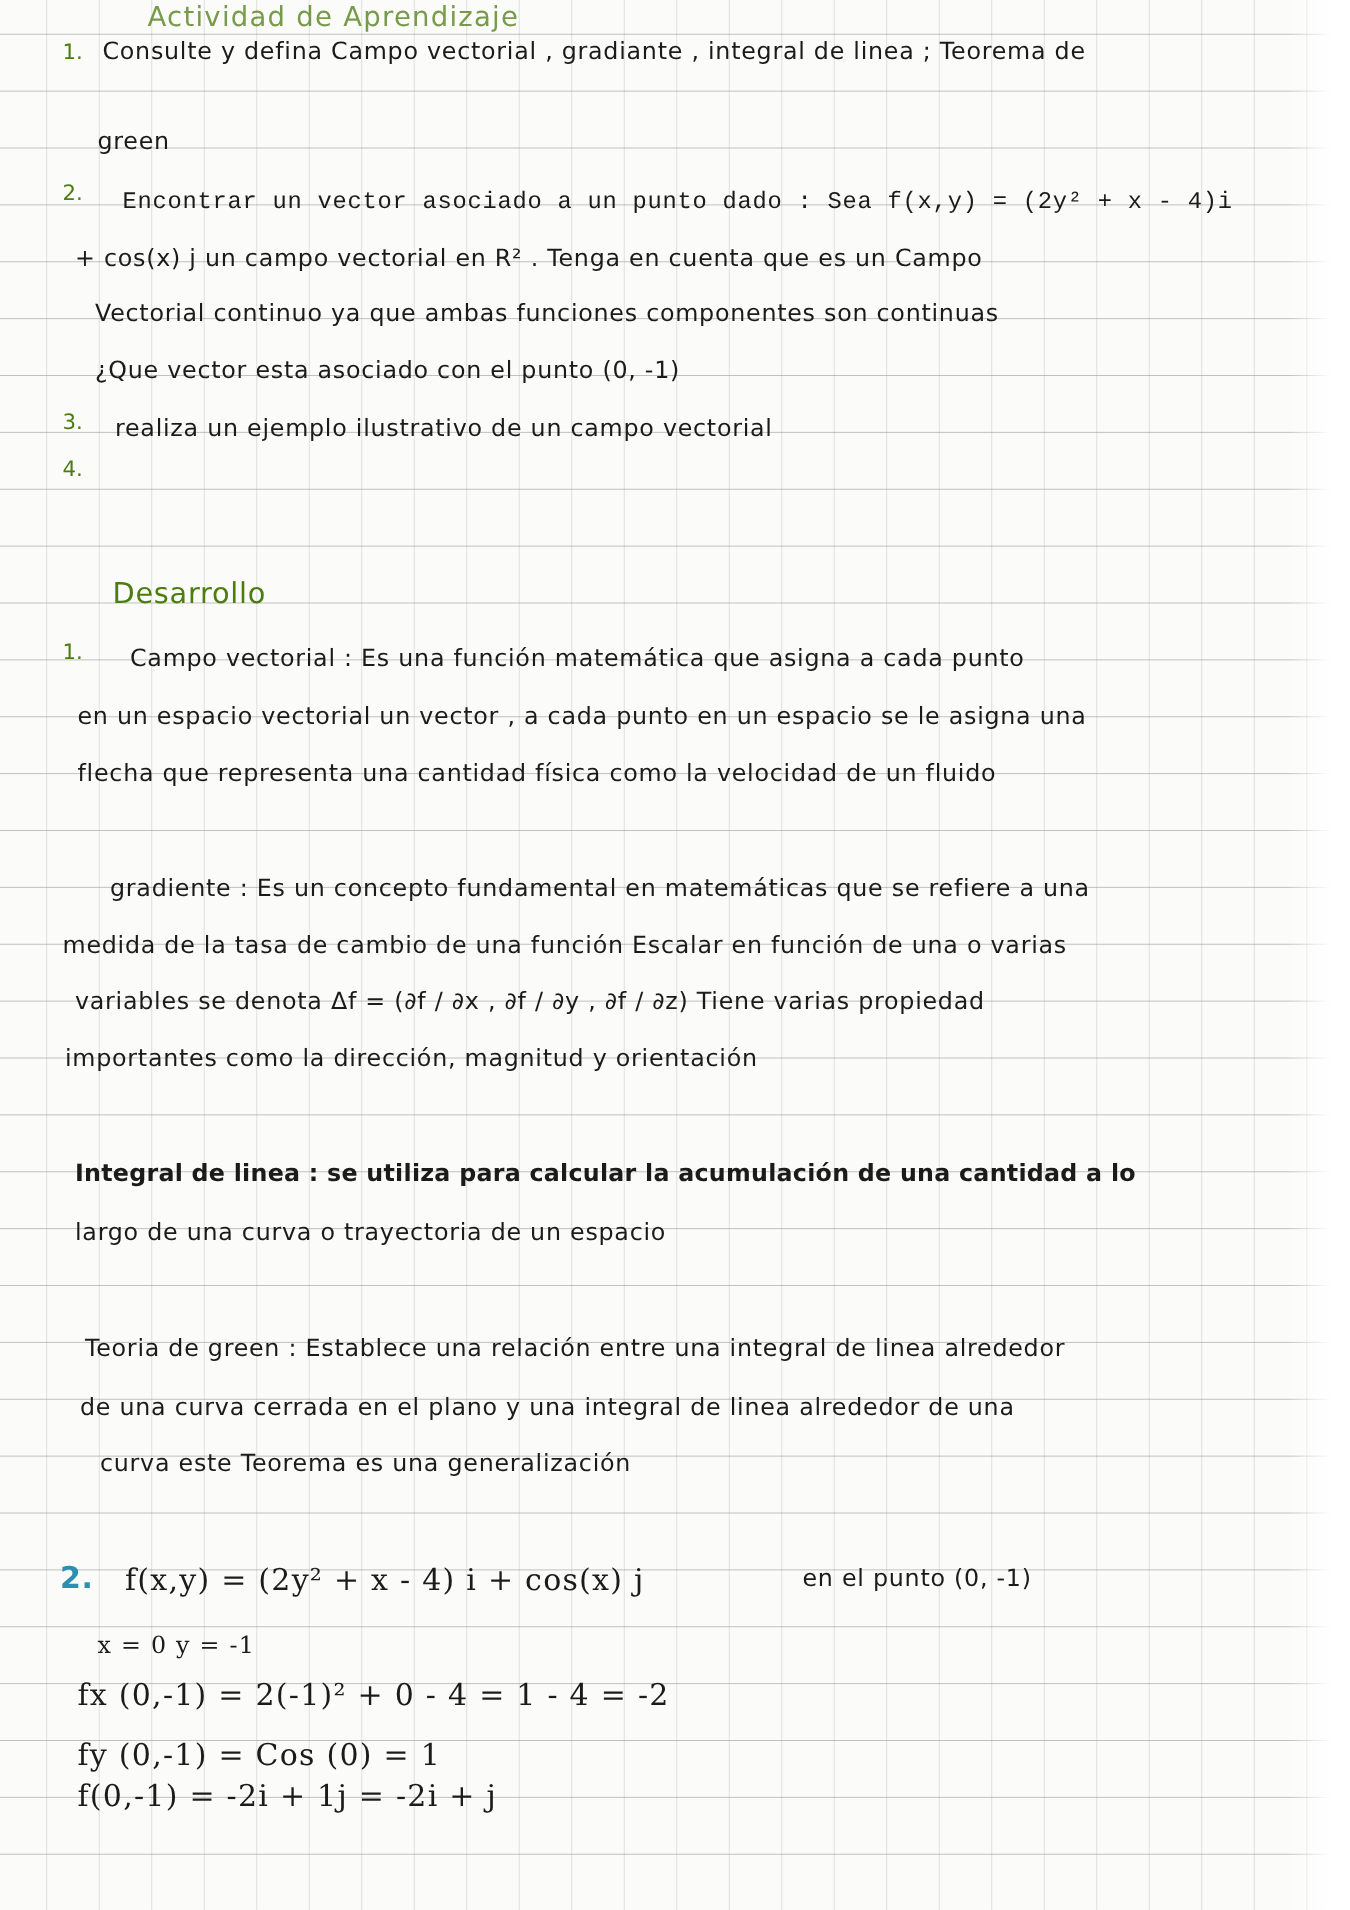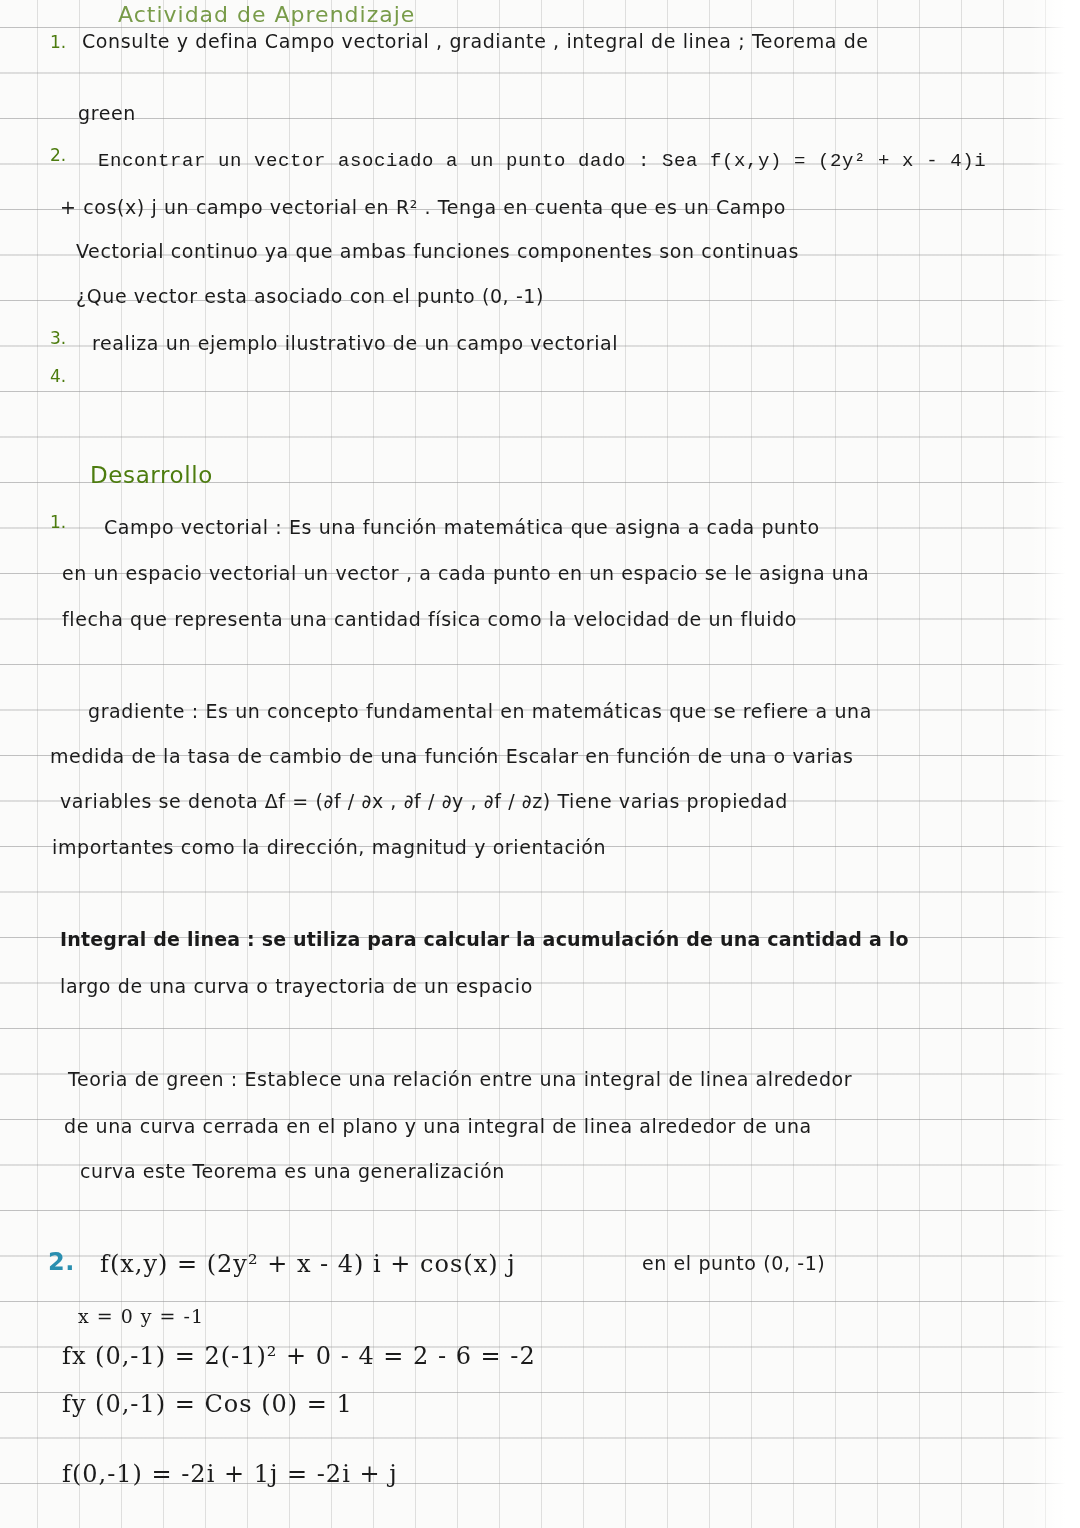--- a/index.html
+++ b/index.html
@@ -61,15 +61,15 @@
 <div class="line" style="left:60px; top:975px;">largo de una curva o trayectoria de un espacio</div>
 
 <div class="line" style="left:68px; top:1068px;">Teoria de green : Establece una relación entre una integral de linea alrededor</div>
 <div class="line" style="left:64px; top:1115px;">de una curva cerrada en el plano y una integral de linea alrededor de una</div>
 <div class="line" style="left:80px; top:1160px;">curva este Teorema es una generalización</div>
 
 <div class="line blue-strong" style="left:48px; top:1248px; font-size:24px;">2.</div>
 <div class="line math" style="left:100px; top:1250px;">f(x,y) = (2y² + x - 4) i + cos(x) j</div>
 <div class="line" style="left:642px; top:1252px;">en el punto (0, -1)</div>
 <div class="line math" style="left:78px; top:1305px; font-size:19px;">x = 0     y = -1</div>
-<div class="line math" style="left:62px; top:1342px;">fx (0,-1) = 2(-1)² + 0 - 4 = 2 - 6 = -2</div>
+<div class="line math" style="left:62px; top:1342px;">fx (0,-1) = 2(-1)² + 0 - 4 = 1 - 4 = -2</div>
 <div class="line math" style="left:62px; top:1390px;">fy (0,-1) = Cos (0) = 1</div>
-<div class="line math" style="left:62px; top:1460px;">f(0,-1) = -2i + 1j = -2i + j</div>
+<div class="line math" style="left:62px; top:1423px;">f(0,-1) = -2i + 1j = -2i + j</div>
 
 </body></html>

